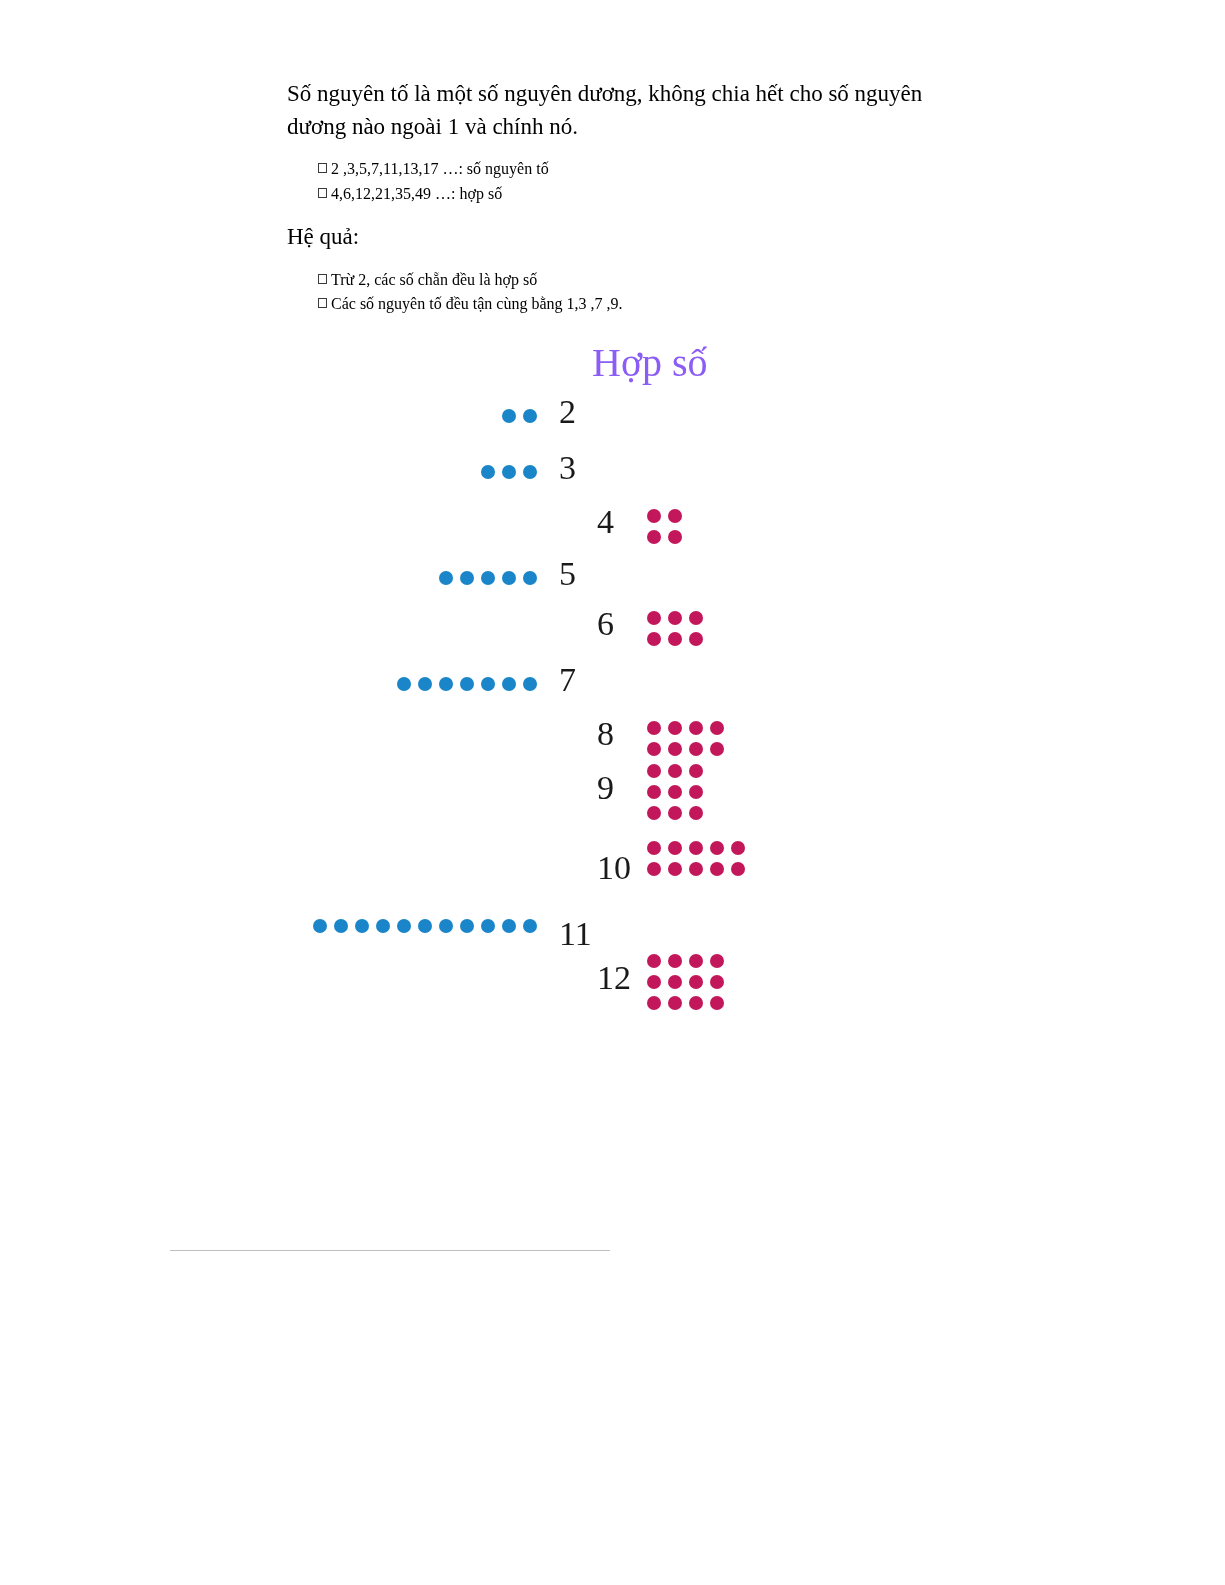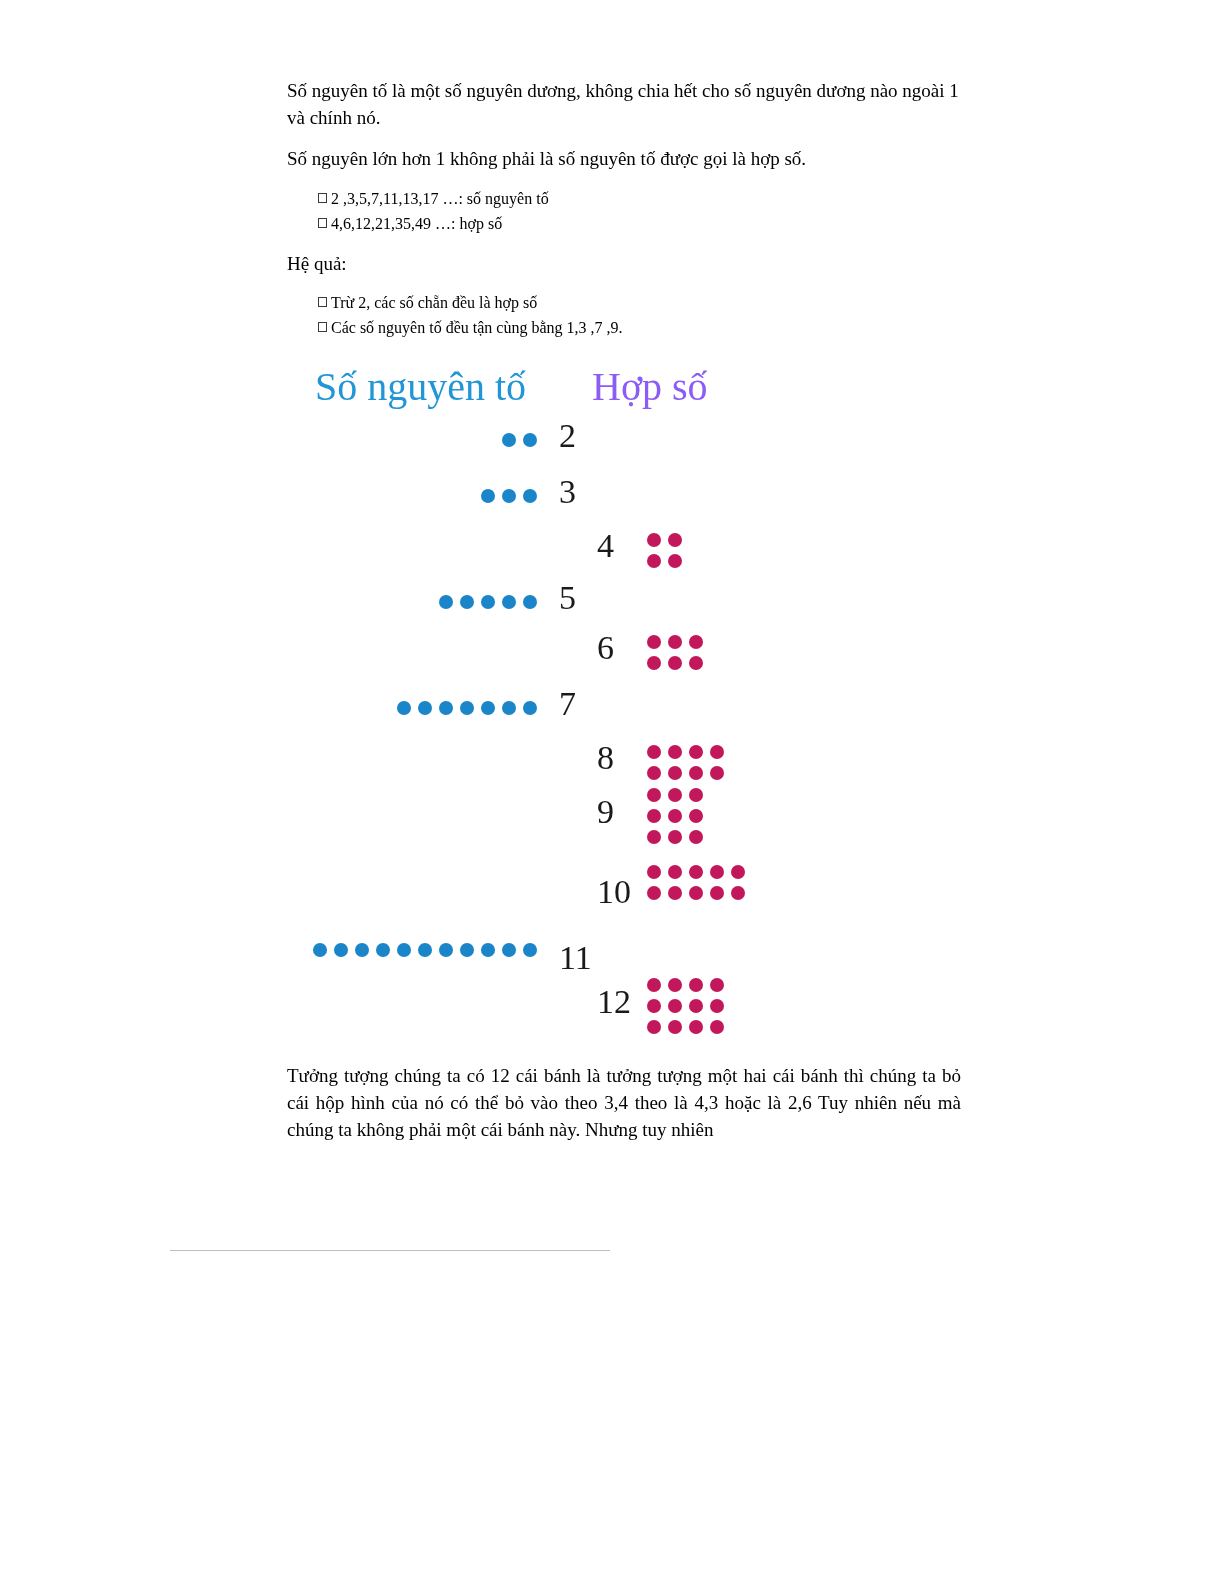--- a/index.html
+++ b/index.html
@@ -22,21 +22,21 @@
     box-sizing: border-box;
   }
   .doc-body {
     position: absolute;
     left: 287px;
     top: 78px;
     width: 690px;
   }
   p.para {
     margin: 0 16px 14px 0;
-    font-size: 19px;
+    font-size: 23px;
     line-height: 1.42;
     text-align: left;
   }
   p.para.justify {
     text-align: justify;
   }
   .bullet-block {
     margin: 0 0 14px 0;
     padding-left: 31px;
   }
@@ -124,37 +124,35 @@
 </style>
 </head>
 <body>
 
 <div class="page">
 
   <div class="doc-body">
 
     <p class="para">Số nguyên tố là một số nguyên dương, không chia hết cho số nguyên dương nào ngoài 1 và chính nó.</p>
 
-    <p class="para">Số nguyên lớn hơn 1 không phải là số nguyên tố được gọi là hợp số.</p>
 
     <div class="bullet-block">
       <div class="bullet-line"><span class="bullet-box"></span><span>2 ,3,5,7,11,13,17 …: số nguyên tố</span></div>
       <div class="bullet-line"><span class="bullet-box"></span><span>4,6,12,21,35,49 …: hợp số</span></div>
     </div>
 
     <p class="para">Hệ quả:</p>
 
     <div class="bullet-block">
       <div class="bullet-line"><span class="bullet-box"></span><span>Trừ 2, các số chẵn đều là hợp số</span></div>
       <div class="bullet-line"><span class="bullet-box"></span><span>Các số nguyên tố đều tận cùng bằng 1,3 ,7 ,9.</span></div>
     </div>
 
     <div class="figure">
       <div class="fig-headings">
-        <div class="fig-title prime">Số nguyên tố</div>
         <div class="fig-title comp">Hợp số</div>
       </div>
       <div id="figure-rows" style="position: relative; height: 650px;">
           <div class="row" style="position: absolute; left: 0px; top: 0px; width: 690px;">
             <div class="numlabel" style="left: 272px; top: 0px;">2</div>
             <div class="dots" style="left: 215px; top: 14px;">
               <div class="dotrow">
                 <span class="dot prime"></span>
                 <span class="dot prime"></span>
               </div>
@@ -317,18 +315,17 @@
                 <span class="dot comp"></span>
                 <span class="dot comp"></span>
                 <span class="dot comp"></span>
                 <span class="dot comp"></span>
               </div>
             </div>
           </div>
         </div>
     </div>
 
-    <p class="para justify">Tưởng tượng chúng ta có 12 cái bánh là tưởng tượng một hai cái bánh thì chúng ta bỏ cái hộp hình của nó có thể bỏ vào theo 3,4 theo là 4,3 hoặc là 2,6 Tuy nhiên nếu mà chúng ta không phải một cái bánh này. Nhưng tuy nhiên</p>
 
   </div>
 
   <div class="footer-rule"></div>
 </div>
 
 </body></html>

